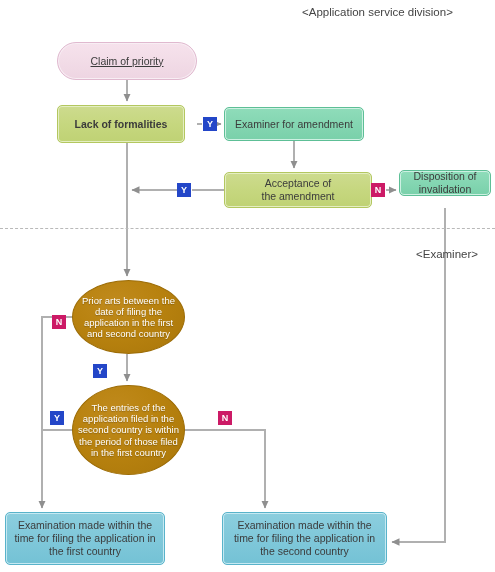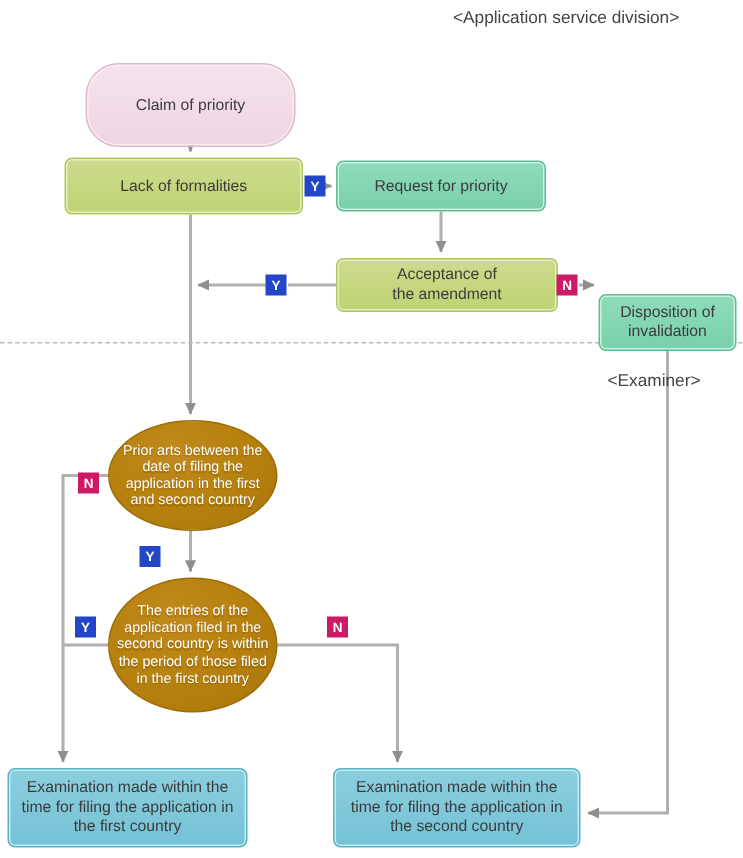--- a/index.html
+++ b/index.html
@@ -129,39 +129,39 @@
 
       <path d="M180,430 L265,430 L265,508" marker-end="url(#ah)"></path>
 
       <path d="M445,208 L445,542 L392,542" marker-end="url(#ah)"></path>
     </g>
   </svg>
 
   <div class="divider" style="top: 228px;"></div>
 
   <div class="lane-label" style="left:302px; top:6px;">&lt;Application service division&gt;</div>
-  <div class="lane-label" style="left:405px; top:248px;">&lt;Examiner&gt;</div>
+  <div class="lane-label" style="left:416px; top:248px;">&lt;Examiner&gt;</div>
 
-  <div class="node node-pill" style="left:57px; top:42px; width:140px; height:56px;">
+  <div class="node node-pill" style="left:57px; top:42px; width:140px; height:38px;text-decoration:underline;">
     <span>Claim of priority</span>
   </div>
 
-  <div class="node node-olive" style="left:43px; top:105px; width:159px; height:38px;">
+  <div class="node node-olive" style="left:57px; top:105px; width:128px; height:38px;font-weight:bold;">
     <span>Lack of formalities</span>
   </div>
 
   <div class="node node-teal" style="left:224px; top:107px; width:140px; height:34px;">
-    <span>Request for priority</span>
+    <span>Examiner for amendment</span>
   </div>
 
   <div class="node node-olive" style="left:224px; top:172px; width:148px; height:36px;">
     <span class="ml">Acceptance of<br>the amendment</span>
   </div>
 
-  <div class="node node-teal" style="left:399px; top:170px; width:92px; height:38px;margin-top:26px;">
+  <div class="node node-teal" style="left:399px; top:170px; width:92px; height:26px;">
     <span class="ml">Disposition of<br>invalidation</span>
   </div>
 
   <div class="node node-ellipse" style="left:72px; top:280px; width:113px; height:74px;justify-content:flex-end;">
     <span>Prior arts between the date of filing the application in the first and second country</span>
   </div>
 
   <div class="node node-ellipse" style="left:72px; top:385px; width:113px; height:90px;align-items:center;">
     <span>The entries of the application filed in the second country is within the period of those filed in the first country</span>
   </div>

